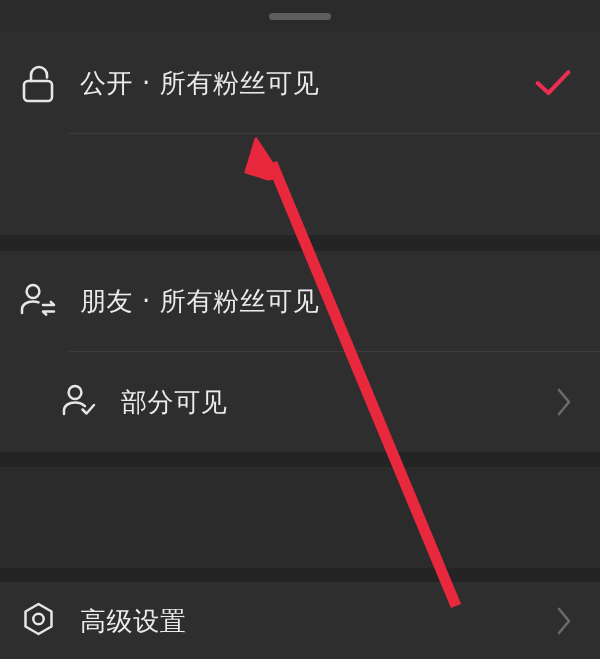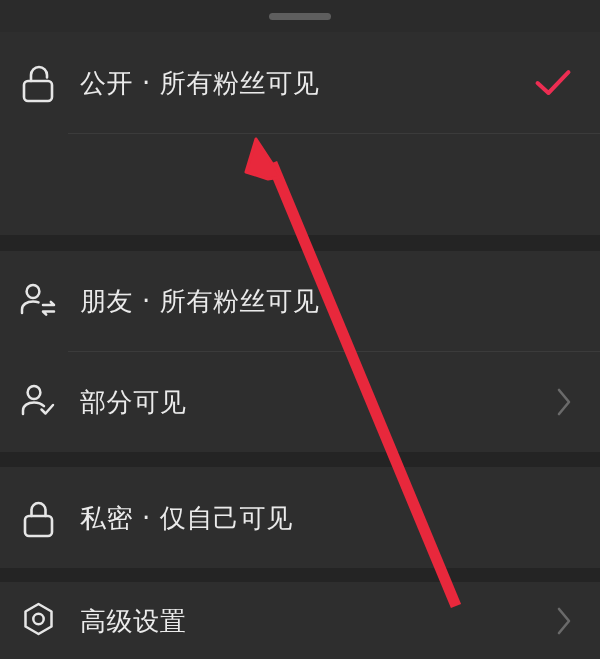--- a/index.html
+++ b/index.html
@@ -144,51 +144,39 @@
           <path d="M24 24 h11 l-3.2 -3.2" fill="none" stroke="#e6e6e6" stroke-width="2.5" stroke-linecap="round" stroke-linejoin="round"></path>
           <path d="M35 30.5 h-11 l3.2 3.2" fill="none" stroke="#e6e6e6" stroke-width="2.5" stroke-linecap="round" stroke-linejoin="round"></path>
         </svg>
       </div>
       <div class="row-label">朋友 · 所有粉丝可见</div>
       <div class="row-right"></div>
     </div>
 
     <div class="sep" style="top:100px;"></div>
 
-    <div class="row" style="height:101px;">
+    <div class="row" style="height:101px;margin-left:41px;">
       <div class="row-icon">
         <svg width="40" height="40" viewBox="0 0 40 40">
           <circle cx="15" cy="10.5" r="6.4" fill="none" stroke="#e6e6e6" stroke-width="2.5"></circle>
           <path d="M4 32 v-3.5 C4 23.5 9 20.5 15 20.5 c4 0 7.6 1.4 10 3.7" fill="none" stroke="#e6e6e6" stroke-width="2.5" stroke-linecap="round"></path>
           <path d="M22.5 27.5 L26.5 31.5 L34 23" fill="none" stroke="#e6e6e6" stroke-width="2.5" stroke-linecap="round" stroke-linejoin="round"></path>
         </svg>
       </div>
       <div class="row-label">部分可见</div>
       <div class="row-right">
         <svg width="18" height="32" viewBox="0 0 18 32">
           <path d="M4 4 L14 16 L4 28" fill="none" stroke="#6a6a6a" stroke-width="2.6" stroke-linecap="round" stroke-linejoin="round"></path>
         </svg>
       </div>
     </div>
   </div>
 
   <div class="gap" style="top:452px; height:15px;"></div>
 
-  <div class="group" id="group-2" style="top:467px; height:101px;">
-    <div class="row" style="height:101px;">
-      <div class="row-icon">
-        <svg width="38" height="42" viewBox="0 0 38 42">
-          <rect x="5" y="19" width="27" height="20" rx="4" ry="4" fill="none" stroke="#e6e6e6" stroke-width="2.6"></rect>
-          <path d="M11.5 19 V13 A7 7 0 0 1 25.5 13 V19" fill="none" stroke="#e6e6e6" stroke-width="2.6" stroke-linecap="round"></path>
-        </svg>
-      </div>
-      <div class="row-label">私密 · 仅自己可见</div>
-      <div class="row-right"></div>
-    </div>
-  </div>
 
   <div class="gap" style="top:568px; height:14px;"></div>
 
   <div class="group" id="group-3" style="top:582px; height:77px;">
     <div class="row" style="height:77px;">
       <div class="row-icon">
         <svg width="40" height="42" viewBox="0 0 40 42">
           <path d="M19.5 4 L32.5 11.5 V26.5 L19.5 34 L6.5 26.5 V11.5 Z" fill="none" stroke="#e6e6e6" stroke-width="2.5" stroke-linejoin="round"></path>
           <circle cx="19.5" cy="19" r="5.2" fill="none" stroke="#e6e6e6" stroke-width="2.5"></circle>
         </svg>

